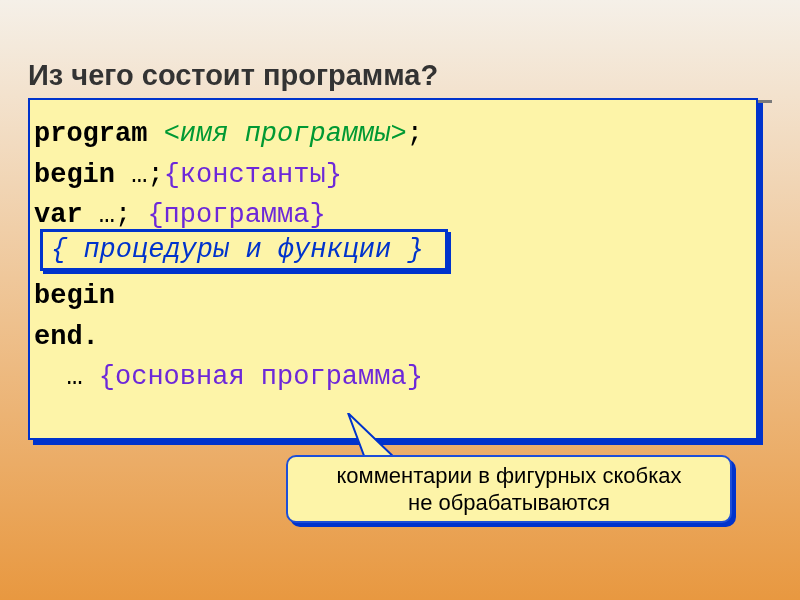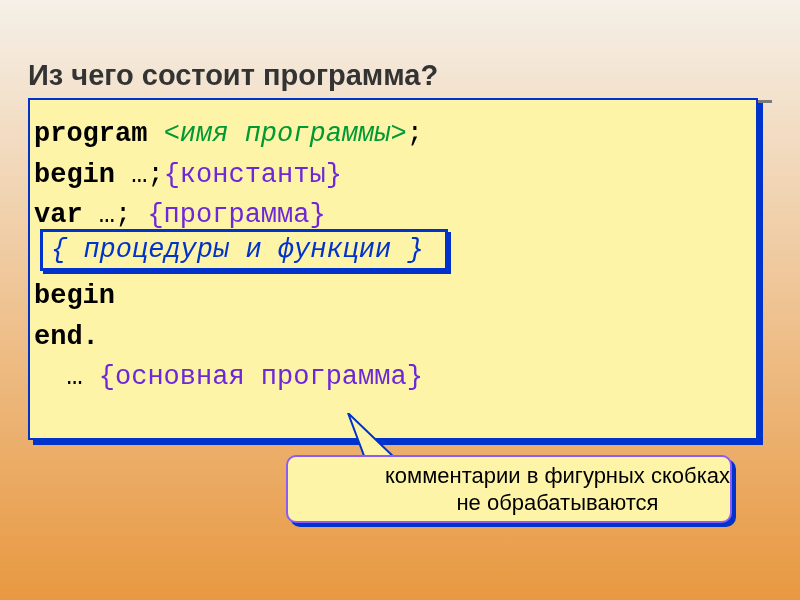--- a/index.html
+++ b/index.html
@@ -89,25 +89,25 @@
       background: #0033cc;
       border-radius: 10px;
     }
     .callout {
       position: absolute;
       left: 286px;
       top: 455px;
       width: 446px;
       height: 68px;
       background: #fdf4a8;
-      border: 2px solid #8b5cf6;
+      border: 2px solid #1d4ed8;
       border-radius: 10px;
       display: flex;
       align-items: center;
-      justify-content: flex-end;
+      justify-content: center;
       text-align: center;
     }
     .callout-text {
       font-size: 22px;
       color: #000;
       line-height: 1.25;
     }
     .callout-pointer {
       position: absolute;
       left: 372px;

